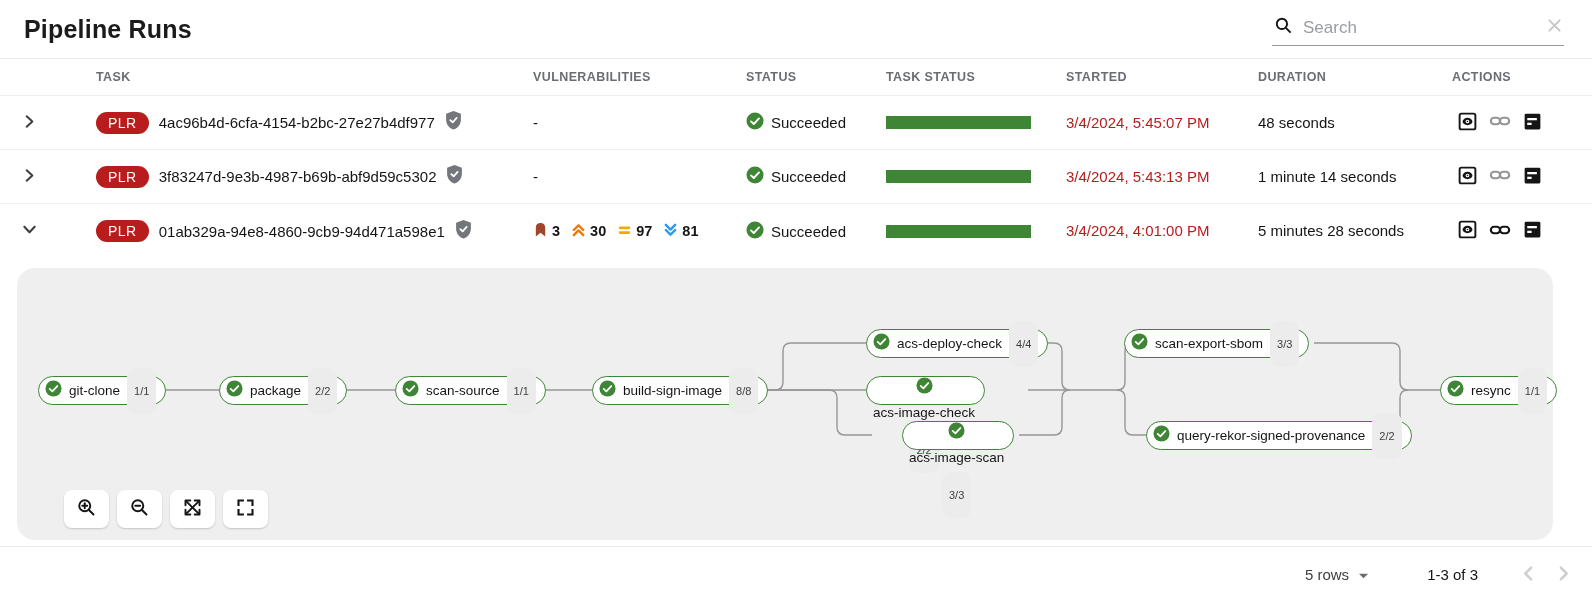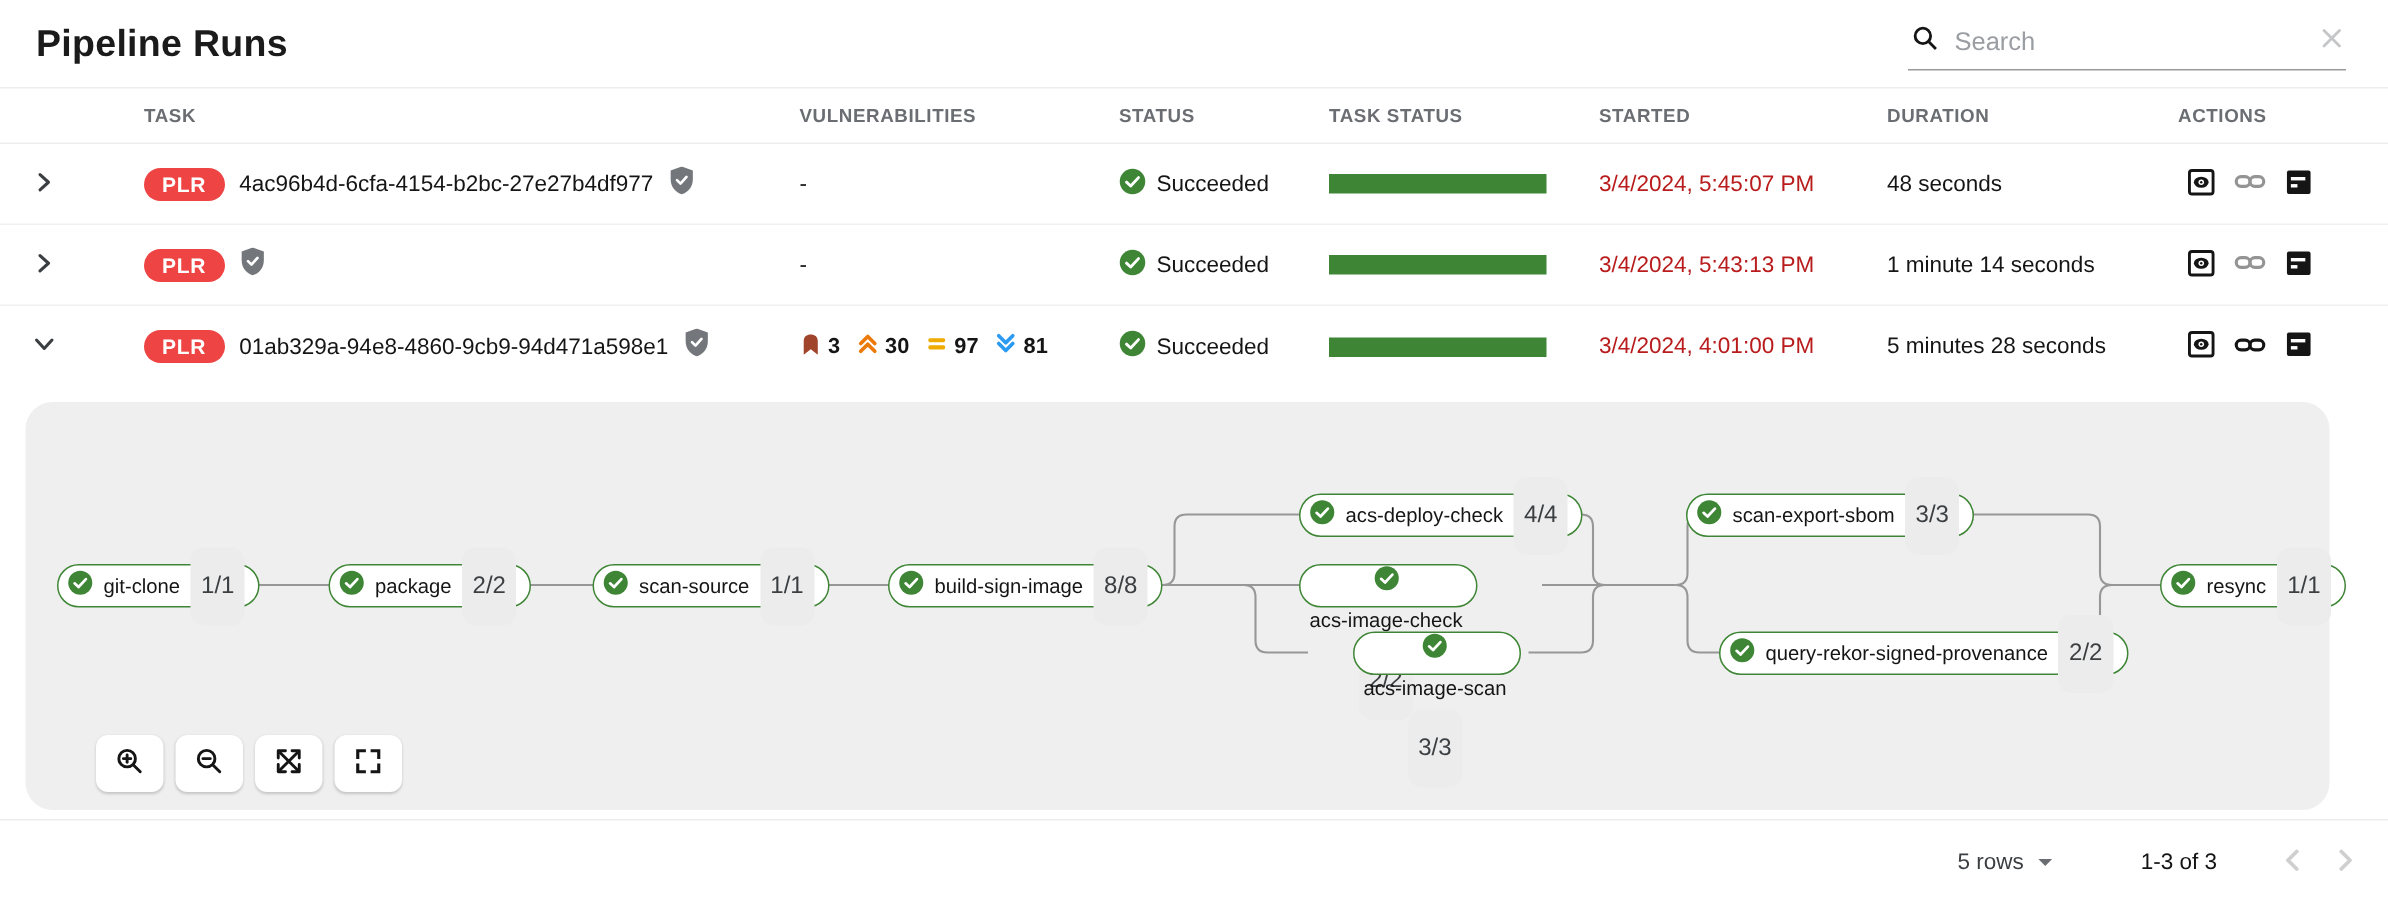--- a/index.html
+++ b/index.html
@@ -14,39 +14,39 @@
 
   
   .thead, .trow { display:grid; grid-template-columns:96px 437px 213px 140px 180px 192px 194px 1fr; align-items:center; }
   .thead { height:38px; border-top:1px solid #ededed; border-bottom:1px solid #ededed; }
   .thead span { font-size:12.5px; font-weight:700; color:#6a6e73; letter-spacing:.4px; }
   .trow { height:54px; border-bottom:1px solid #f0f0f0; }
   .trow:first-of-type { border-top:none; }
   .cell-toggle { display:flex; justify-content:flex-start; padding-left:22px; }
   .toggle-btn { background:none; border:none; cursor:pointer; display:flex; align-items:center; }
   .cell-name { display:flex; align-items:center; gap:10px; }
-  .plr-badge { background:#ef4444; color:#fff; font-weight:700; font-size:14px; border-radius:13px; padding:3px 12px; letter-spacing:.5px;text-align:center; }
+  .plr-badge { background:#b91c1c; color:#fff; font-weight:400; font-size:14px; border-radius:13px; padding:3px 12px; letter-spacing:.5px;text-align:center; }
   .run-name { font-size:15px; color:#151515; }
   .vuln-dash { font-size:15px; color:#151515; }
   .vuln-set { display:flex; align-items:center; gap:11px; }
   .vuln { display:flex; align-items:center; gap:4px; font-size:14.5px; font-weight:700; color:#151515; }
   .status-cell { display:flex; align-items:center; gap:7px; font-size:15px; }
   .taskbar { width:145px; height:13px; background:#3e8635; }
   .started { font-size:15px; color:#b91c1c; }
   .duration { font-size:15px; color:#151515; }
   .actions { display:flex; align-items:center; gap:11px; padding-left:5px; }
   .icon-btn { background:none; border:none; cursor:pointer; display:flex; align-items:center; padding:0; }
 
   
   .graph-wrap { padding:10px 22px 0 17px; }
   .graph-panel { position:relative; width:1536px; height:272px; background:#efefef; border-radius:18px; }
   .edges { position:absolute; left:0; top:0; }
   .gnode { position:absolute; display:inline-flex; align-items:center; gap:7px; height:29px; background:#fff; border:1.5px solid #3e8635; border-radius:15px; padding:0 9px 0 6px; z-index:2; cursor:pointer; }
   .gnode .glabel { font-size:13.5px; color:#151515; white-space:nowrap; }
-  .gnode .gcount { background:#ececec; border-radius:9px; font-size:16px; color:#3c3f42; padding:17px 7px; font-weight:400; }
+  .gnode .gcount { background:#ececec; border-radius:9px; font-size:11px; color:#3c3f42; padding:17px 7px; font-weight:400; }
   .graph-controls { position:absolute; left:47px; top:222px; display:flex; gap:8px; z-index:3; }
   .gc-btn { width:45px; height:38px; background:#fff; border:none; border-radius:8px; box-shadow:0 1px 2px rgba(0,0,0,.18); display:flex; align-items:center; justify-content:center; cursor:pointer; }
 
   
   .footer { display:flex; align-items:center; justify-content:flex-end; height:56px; border-top:1px solid #ededed; margin-top:6px; padding-right:20px; gap:0; }
   .rows-select { display:flex; align-items:center; gap:9px; font-size:15px; color:#3c3f42; background:none; border:none; cursor:pointer; font-family:inherit; }
   .range-label { font-size:15px; color:#151515; margin:0 0 0 58px; }
   .pager { display:flex; align-items:center; gap:18px; margin-left:42px; }
   .pg-btn { background:none; border:none; display:flex; align-items:center; cursor:default; }
   .dim-link svg { opacity:.45; }
@@ -141,20 +141,21 @@
 <div class="trow">
   <div class="cell-toggle">
     <button class="toggle-btn">
       <span><svg width="15" height="15" viewBox="0 0 16 16" fill="none" stroke="#3c3f42" stroke-width="2.2" stroke-linecap="round" stroke-linejoin="round">
             <polyline points="5,2.5 11,8 5,13.5"></polyline>
           </svg></span>
     </button>
   </div>
   <div class="cell-name">
     <span class="plr-badge">PLR</span>
+    <span class="run-name">3f83247d-9e3b-4987-b69b-abf9d59c5302</span>
     <span><svg width="17" height="19" viewBox="0 0 16 18">
           <path d="M8 0 L15 2.6 V8 C15 13 11.8 16.2 8 17.6 C4.2 16.2 1 13 1 8 V2.6 Z" fill="#73767a"></path>
           <polyline points="5,8.6 7.2,10.8 11,6.6" fill="none" stroke="#fff" stroke-width="1.7" stroke-linecap="round" stroke-linejoin="round"></polyline>
         </svg></span>
   </div>
   <div><span class="vuln-dash">-</span></div>
   <div class="status-cell">
     <span><svg width="18" height="18" viewBox="0 0 18 18">
           <circle cx="9" cy="9" r="8.5" fill="#3e8635"></circle>
           <polyline points="5,9.4 7.8,12 13,6.4" fill="none" stroke="#fff" stroke-width="1.9" stroke-linecap="round" stroke-linejoin="round"></polyline>

